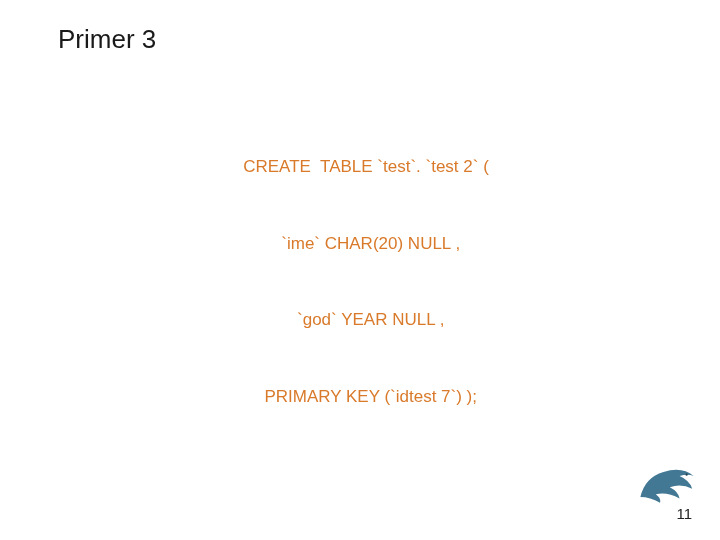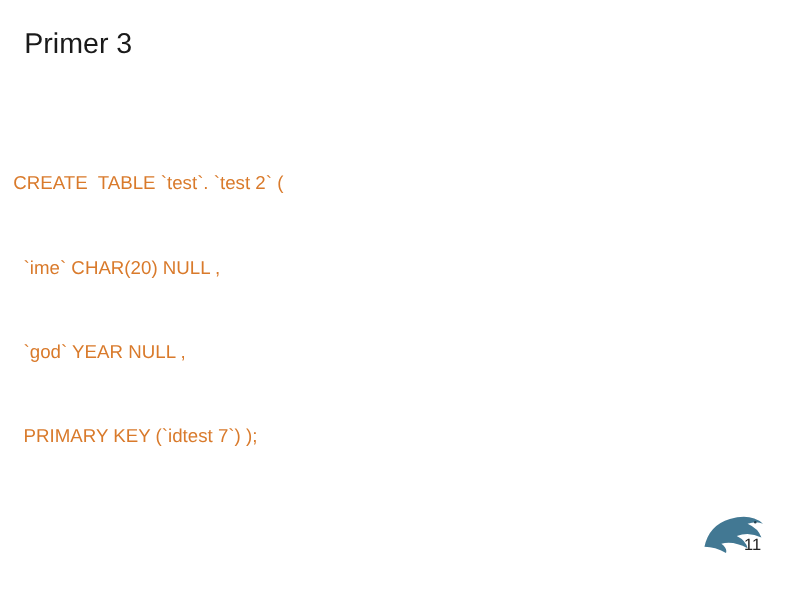--- a/index.html
+++ b/index.html
@@ -1,41 +1,42 @@
 <!DOCTYPE html>
 <html><head>
 <meta charset="utf-8">
 <style>
   * { margin: 0; padding: 0; box-sizing: border-box; }
   html, body { width: 720px; height: 540px; background: #ffffff; font-family: Arial, Helvetica, sans-serif; }
   .slide {
     position: relative;
     width: 720px;
     height: 540px;
-    padding: 24px 36px 0 16px;
+    padding: 24px 36px 0 52px;
   }
   .title {
     font-size: 26px;
     color: #1a1a1a;
     font-weight: 400;
     margin-left: 6px;
     margin-bottom: 48px;
   }
   .code-block {
     font-size: 17px;
     line-height: 1.5;
     color: #d97a2b;
     white-space: pre;
     font-family: Arial, Helvetica, sans-serif;
     margin-left: -4px;
+    text-align: center;
   }
   .page-num {
     position: absolute;
     right: 28px;
-    bottom: 36px;
+    bottom: 18px;
     font-size: 15px;
     color: #222;
   }
   .logo {
     position: absolute;
     right: 18px;
     bottom: 34px;
     width: 70px;
     height: 50px;
     opacity: 0.9;

